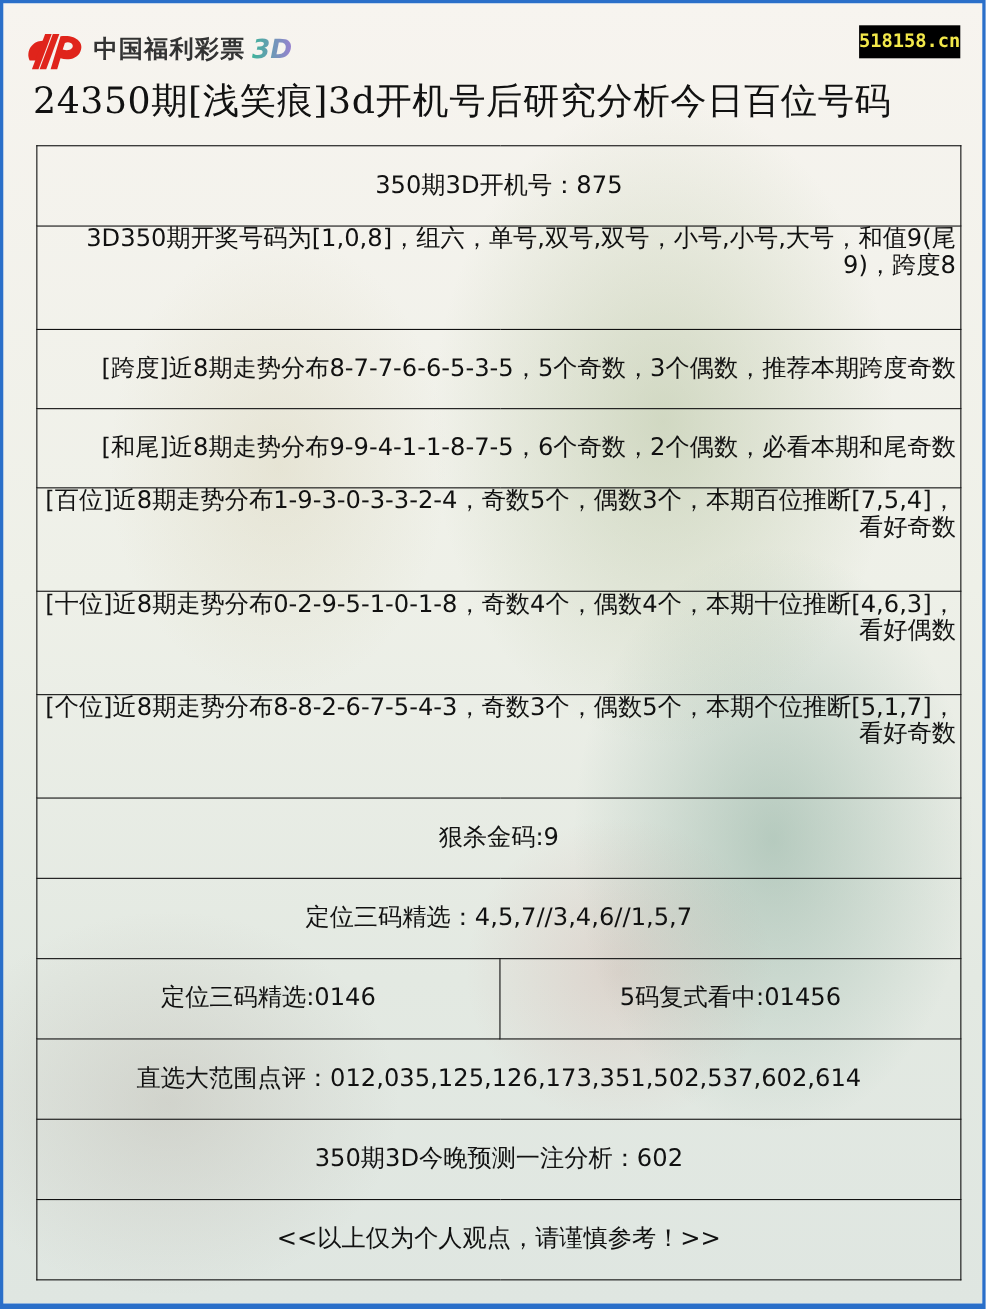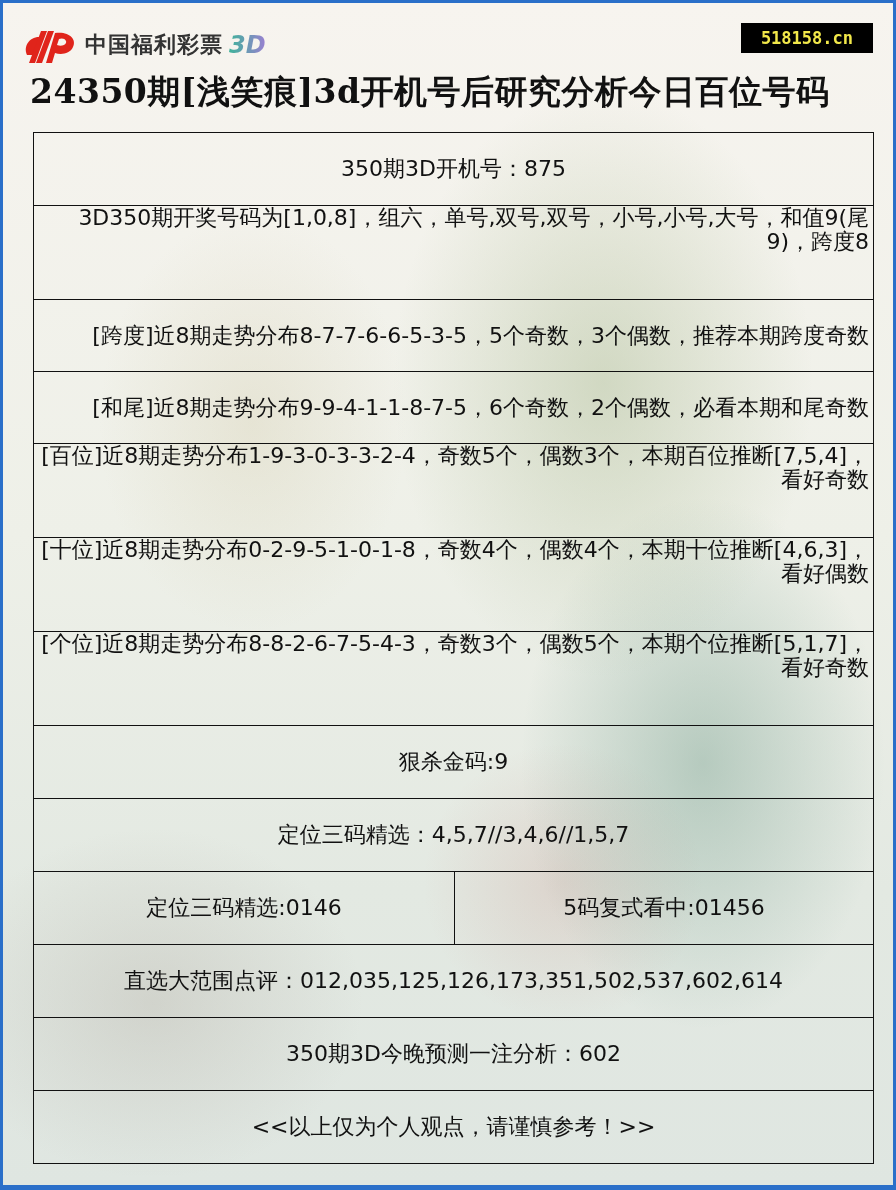--- a/index.html
+++ b/index.html
@@ -34,21 +34,21 @@
     font-family: "DejaVu Sans", "Liberation Sans", sans-serif;
     font-weight: bold; font-style: italic; font-size: 24px;
     background: linear-gradient(90deg, #3fb39a, #9a7fd1);
     -webkit-background-clip: text; background-clip: text; color: transparent;
   }
   .site-badge {
     position: absolute; right: 20px; top: 20px;
     background: #000; color: #f2e84a;
     font-family: "DejaVu Sans Mono", "Liberation Mono", monospace;
     font-weight: bold; font-size: 17px;
-    padding: 3px 20px; line-height: 24px;
+    padding: 3px 0; line-height: 24px;
   }
   .page-title {
     position: absolute; left: 27px; top: 66px;
     font-size: 33px; line-height: 46px; white-space: nowrap;
     letter-spacing: 0.5px;
   }
   table.analysis {
     position: absolute; left: 30px; top: 129px;
     width: 841px; border-collapse: collapse;
     font-family: "DejaVu Sans", "Liberation Sans", sans-serif;
@@ -77,21 +77,21 @@
       <path d="M20 6 L26 6 L14 38 L8 38 Z" fill="#e0241b"></path>
       <path d="M27 6 L33 6 L21 38 L15 38 Z" fill="#e0241b"></path>
       <path d="M34 8 C48 6 56 14 52 22 C49 29 40 30 34 28 L31 38 L25 38 Z M36 20 C42 22 46 19 45 16 C44 13 40 13 38 14 Z" fill="#e0241b"></path>
     </svg>
     <span class="logo-text">中国福利彩票</span>
     <span class="logo-3d">3D</span>
   </div>
 
   <div class="site-badge">518158.cn</div>
 
-  <h1 class="page-title" style="margin:0;font-weight:bold;">24350期[浅笑痕]3d开机号后研究分析今日百位号码</h1>
+  <h1 class="page-title" style="margin:0;font-weight:normal;">24350期[浅笑痕]3d开机号后研究分析今日百位号码</h1>
 
   <table class="analysis">
     <tbody>
         <tr class="h72">
       <td class="c" colspan="2">350期3D开机号：875</td>
     </tr>
     <tr class="h94">
       <td class="l" colspan="2">3D350期开奖号码为[1,0,8]，组六，单号,双号,双号，小号,小号,大号，和值9(尾9)，跨度8</td>
     </tr>
     <tr class="h72">

